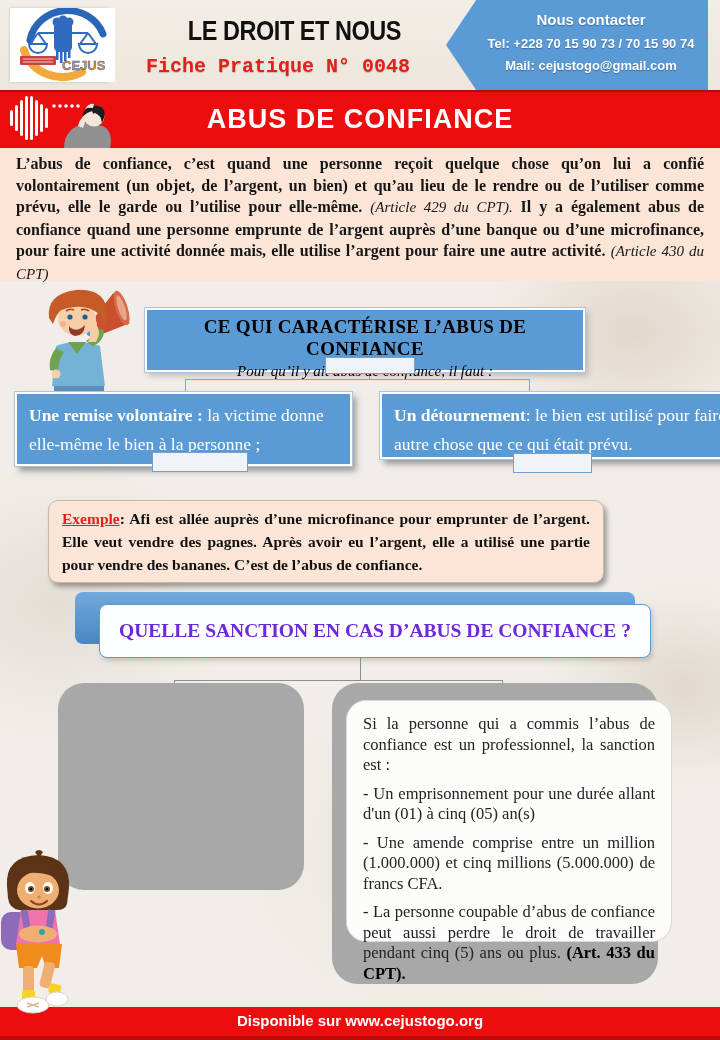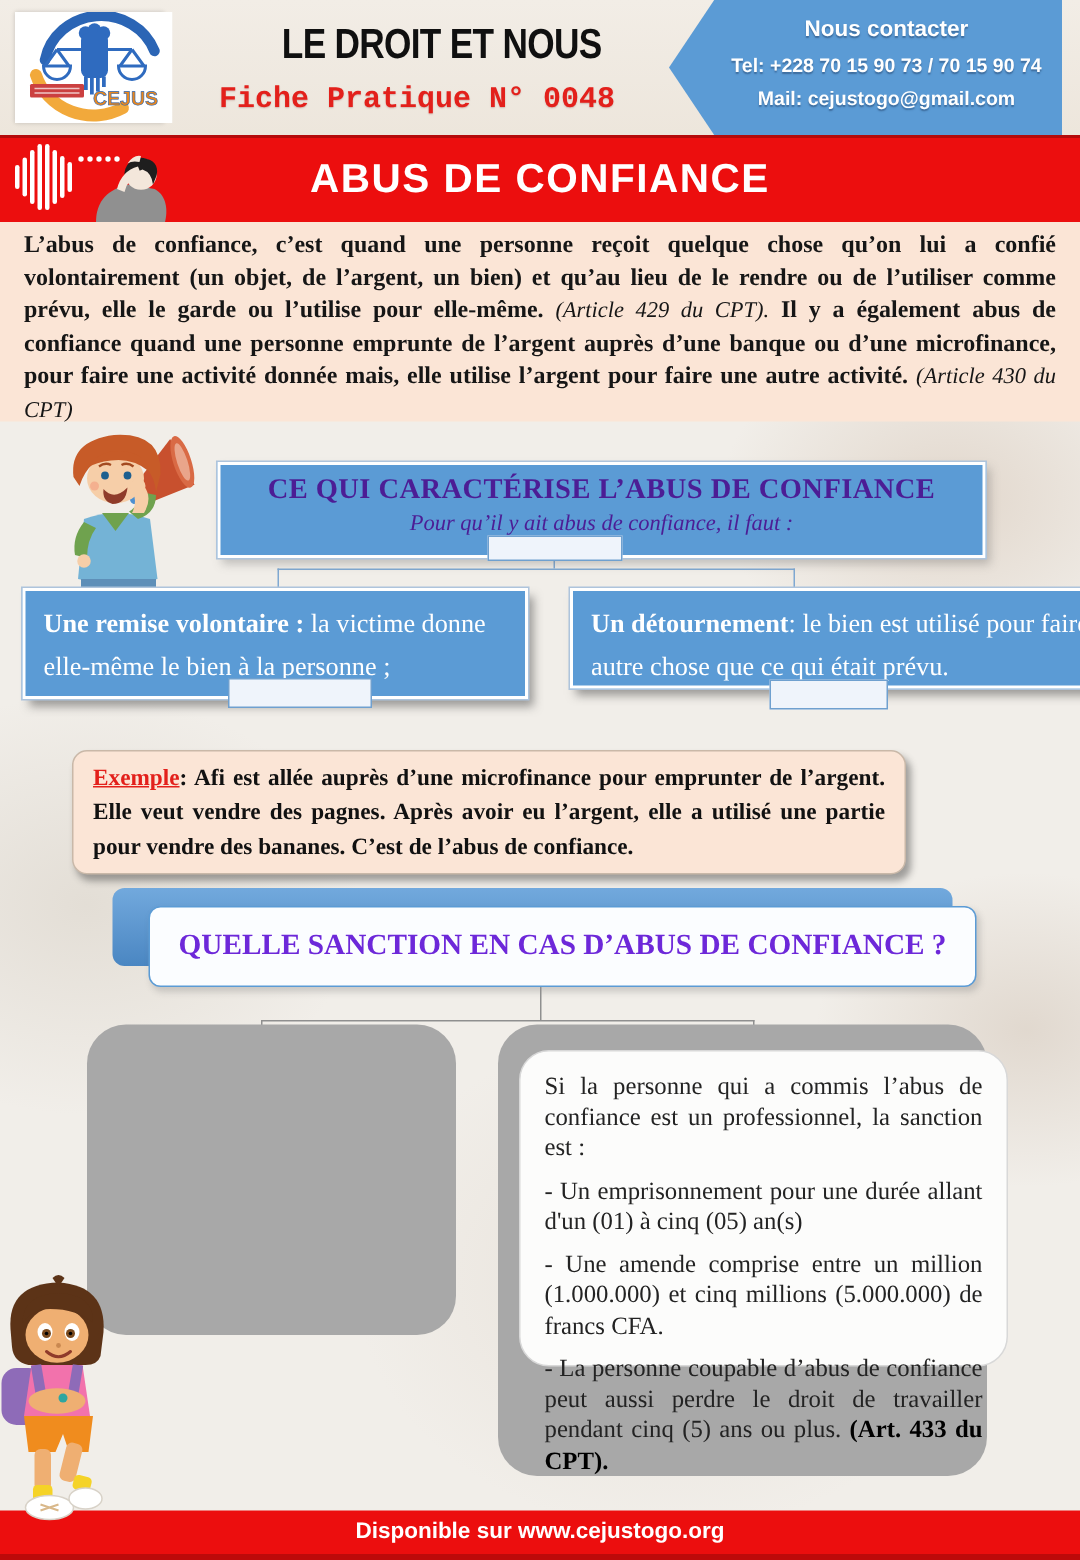--- a/index.html
+++ b/index.html
@@ -33,23 +33,23 @@
   .red-banner h1{margin:0;text-align:center;line-height:54px;color:#fff;
     font-family:"Liberation Sans",sans-serif;font-size:27px;font-weight:800;letter-spacing:1px;}
   .banner-art{position:absolute;left:6px;top:4px;}
   
   .intro{position:absolute;left:0;top:148px;width:720px;height:133px;background:#FBE5D6;
     padding:5px 16px;box-sizing:border-box;}
   .intro p{margin:0;font-size:16px;font-weight:700;color:#161616;text-align:justify;line-height:21.5px;}
   .ref{font-weight:400;font-style:italic;font-size:15px;}
   
   .boy-art{position:absolute;left:22px;top:286px;z-index:1;}
-  .char-box{position:absolute;left:145px;top:308px;width:512px;height:64px;background:#5B9BD5;
+  .char-box{position:absolute;left:145px;top:308px;width:440px;height:64px;background:#5B9BD5;
     border:2px solid #fff;box-shadow:0 0 0 1px #AEC4DC,3px 4px 6px rgba(100,100,100,.35);
-    box-sizing:border-box;text-align:center;color:#4c1d95;z-index:2;}
+    box-sizing:border-box;text-align:center;color:#000000;z-index:2;}
   .char-title{font-size:19px;font-weight:700;margin-top:6px;letter-spacing:.3px;}
   .char-subtitle{font-size:15px;font-style:italic;margin-top:3px;}
   .tab{position:absolute;background:#EFF4FB;border:1px solid #6FA0CF;box-sizing:border-box;z-index:3;}
   .tab-main{left:325px;top:357px;width:90px;height:17px;}
   .tab-left{left:152px;top:452px;width:96px;height:20px;}
   .tab-right{left:513px;top:453px;width:79px;height:20px;}
   .conn{position:absolute;background:#7FA8D2;}
   .conn2{position:absolute;background:#8F8F8F;}
   .branch{position:absolute;background:#5B9BD5;border:2px solid #fff;
     box-shadow:0 0 0 1px #AEC4DC,4px 5px 6px rgba(70,70,70,.5);box-sizing:border-box;
@@ -72,21 +72,21 @@
     box-shadow:2px 3px 4px rgba(120,120,120,.3);}
   .card-back{position:absolute;background:#A8A8A8;border-radius:26px;}
   .back-left{left:58px;top:683px;width:246px;height:207px;}
   .back-right{left:332px;top:683px;width:326px;height:301px;}
   .card{position:absolute;background:#FCFCFB;border:1px solid #D8D8D8;border-radius:20px;
     box-sizing:border-box;font-size:16.5px;color:#232323;text-align:justify;}
   .card p{margin:0 0 8px 0;line-height:20.5px;}
   .card p:last-child{margin-bottom:0;}
   .card b{font-weight:700;color:#000;}
   .card-left{left:72px;top:700px;width:246px;height:190px;padding:18px 14px;}
-  .card-right{left:346px;top:700px;width:326px;height:211px;padding:13px 16px;}
+  .card-right{left:346px;top:700px;width:326px;height:242px;padding:13px 16px;}
   .dora-art{position:absolute;left:-3px;top:850px;z-index:6;}
   
   .footer{position:absolute;left:0;top:1007px;width:720px;height:33px;background:#EC0E0E;
     border-bottom:4px solid #BD0A0A;box-sizing:border-box;text-align:center;color:#ffffff;
     font-family:"Liberation Sans",sans-serif;font-weight:700;font-size:15px;line-height:28px;z-index:5;}
 </style>
 </head>
 <body>
 
 <div class="page">

